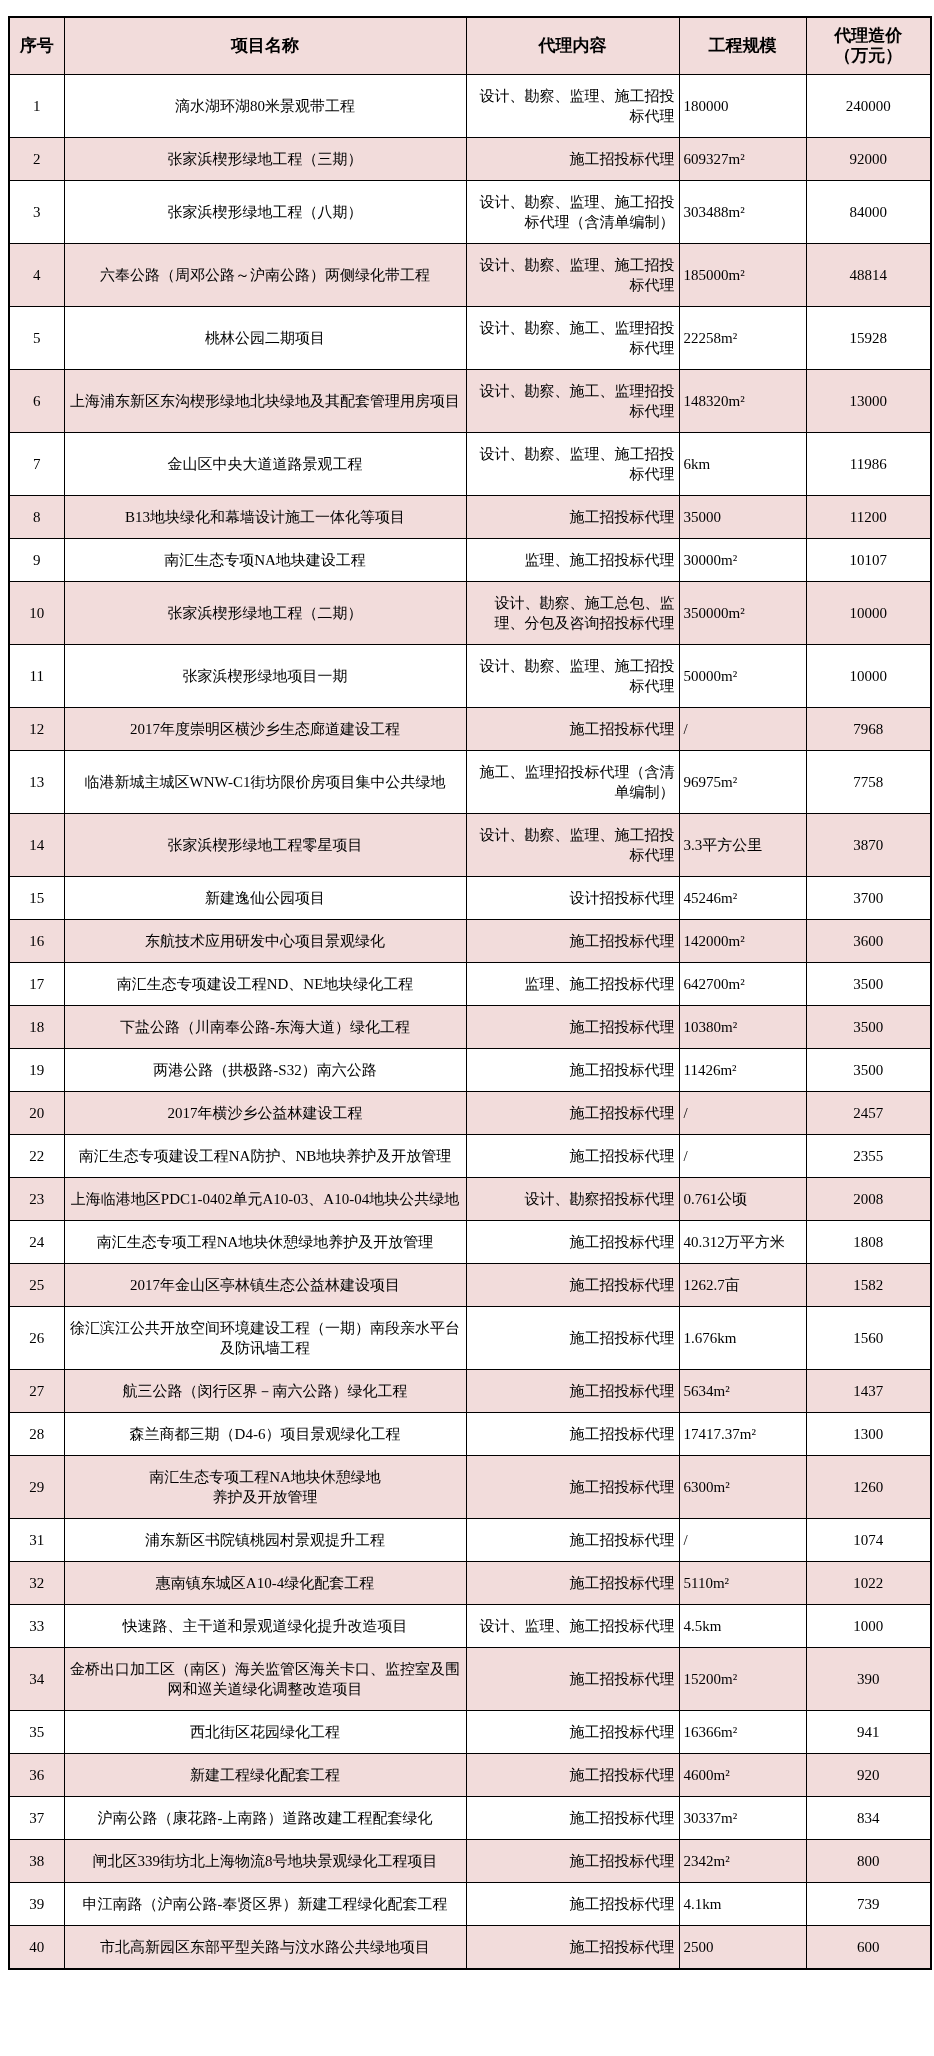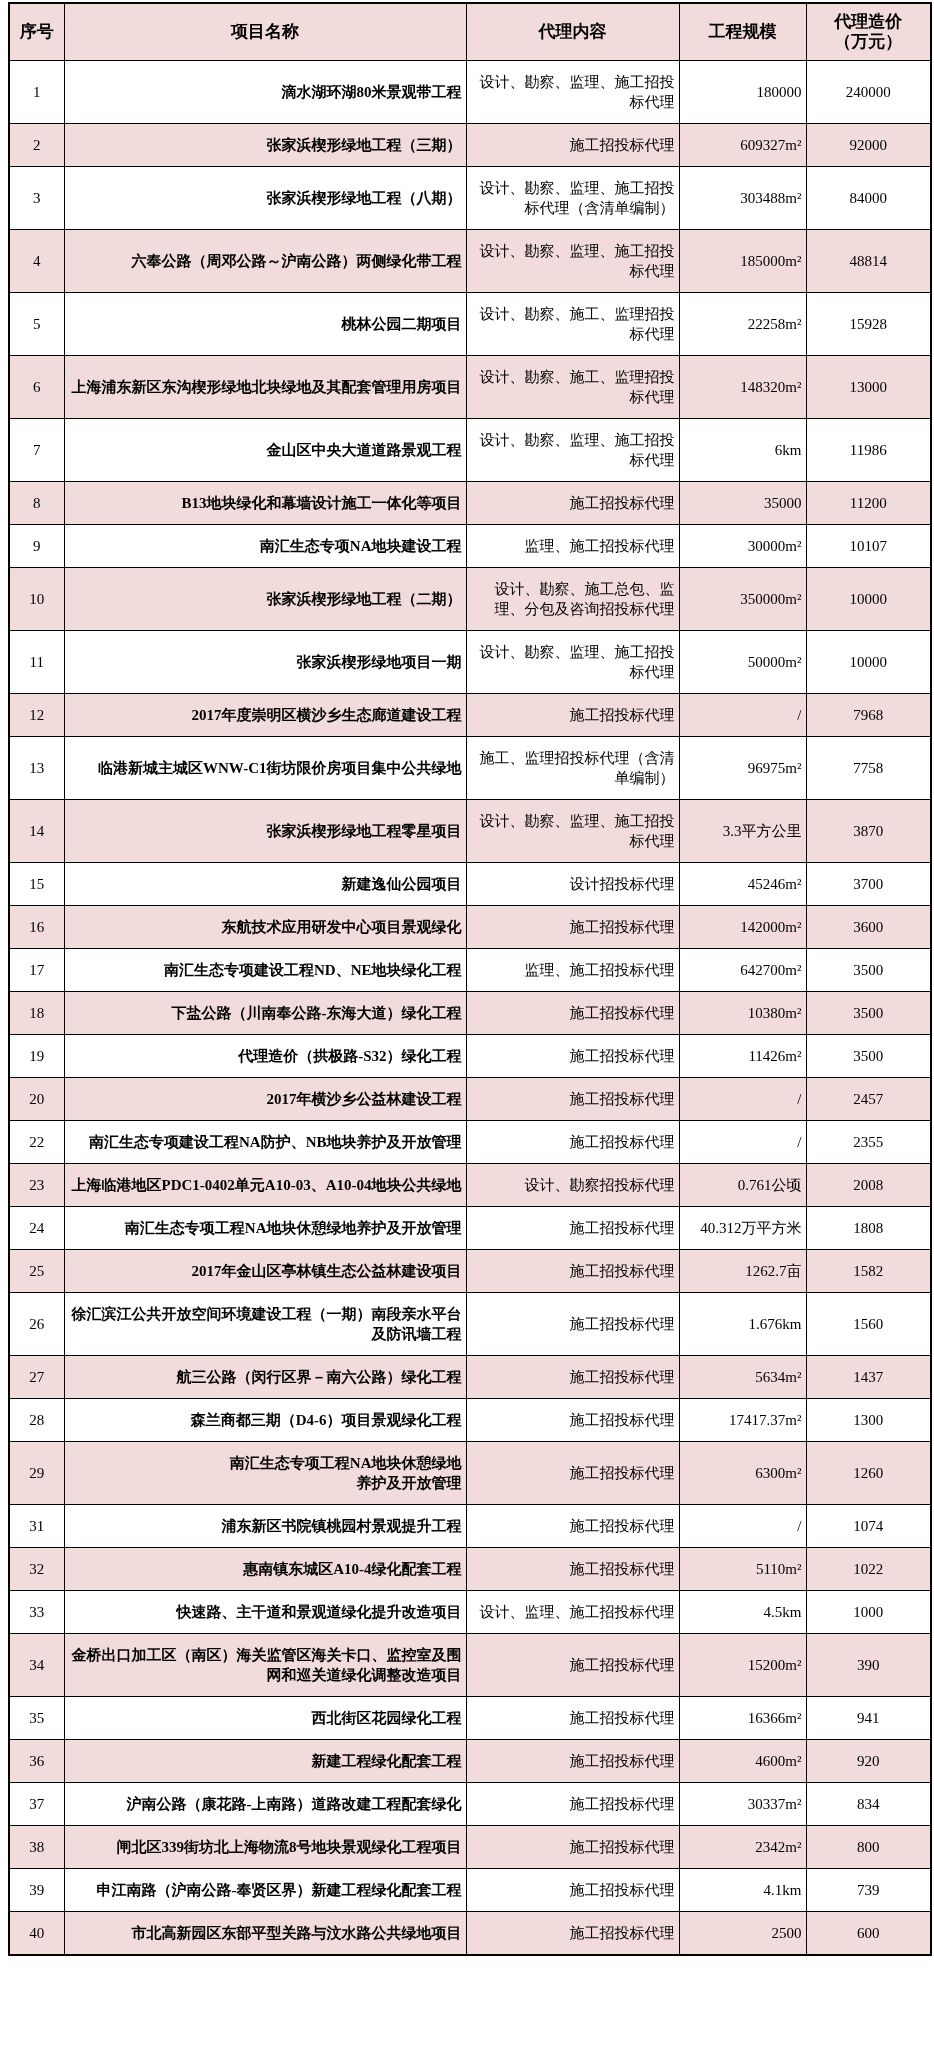--- a/index.html
+++ b/index.html
@@ -7,21 +7,21 @@
     padding: 0;
     background: #ffffff;
     font-family: "Liberation Serif", "DejaVu Serif", serif;
     color: #000000;
   }
   .page {
     width: 742px;
     min-height: 2056px;
     background: #ffffff;
     box-sizing: border-box;
-    padding: 2px 4px 2px 8px;
+    padding: 16px 4px 2px 8px;
   }
   table.project-table {
     border-collapse: collapse;
     width: 922px;
     table-layout: fixed;
     border: 2px solid #000000;
   }
   table.project-table th,
   table.project-table td {
     border: 1px solid #000000;
@@ -38,23 +38,23 @@
     font-size: 17px;
     text-align: center;
     white-space: pre-line;
     padding: 8px 2px;
   }
   
   tbody tr:nth-child(even) td { background: #f2dcdb; }
   tbody tr:nth-child(odd)  td { background: #ffffff; }
 
   .c-serial { text-align: center; }
-  .c-name   { text-align: right; white-space: pre-line; padding-left: 6px; font-weight: bold; }
+  .c-name   { text-align: center; white-space: pre-line; padding-left: 6px; }
   .c-agency { text-align: right; padding-left: 6px; }
-  .c-scale  { text-align: right; padding-left: 6px; margin-left: 16px; }
+  .c-scale  { text-align: left; padding-left: 6px; margin-left: 16px; }
   .c-cost   { text-align: center; padding-left: 6px; }
 
   col.w-serial { width: 55px; }
   col.w-name   { width: 402px; }
   col.w-agency { width: 213px; }
   col.w-scale  { width: 127px; }
   col.w-cost   { width: 125px; }
 </style>
 </head>
 <body>
@@ -200,21 +200,21 @@
         </tr>
         <tr>
           <td class="c-serial">18</td>
           <td class="c-name">下盐公路（川南奉公路-东海大道）绿化工程</td>
           <td class="c-agency">施工招投标代理</td>
           <td class="c-scale">10380m²</td>
           <td class="c-cost">3500</td>
         </tr>
         <tr>
           <td class="c-serial">19</td>
-          <td class="c-name">代理造价（拱极路-S32）绿化工程</td>
+          <td class="c-name">两港公路（拱极路-S32）南六公路</td>
           <td class="c-agency">施工招投标代理</td>
           <td class="c-scale">11426m²</td>
           <td class="c-cost">3500</td>
         </tr>
         <tr>
           <td class="c-serial">20</td>
           <td class="c-name">2017年横沙乡公益林建设工程</td>
           <td class="c-agency">施工招投标代理</td>
           <td class="c-scale">/</td>
           <td class="c-cost">2457</td>

